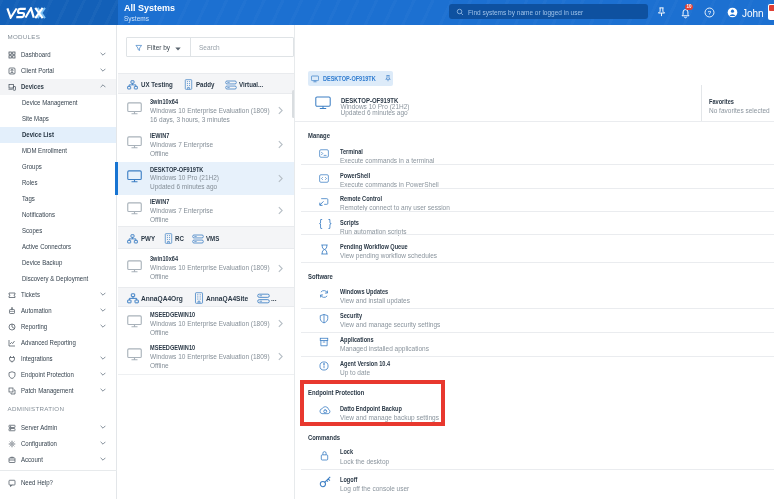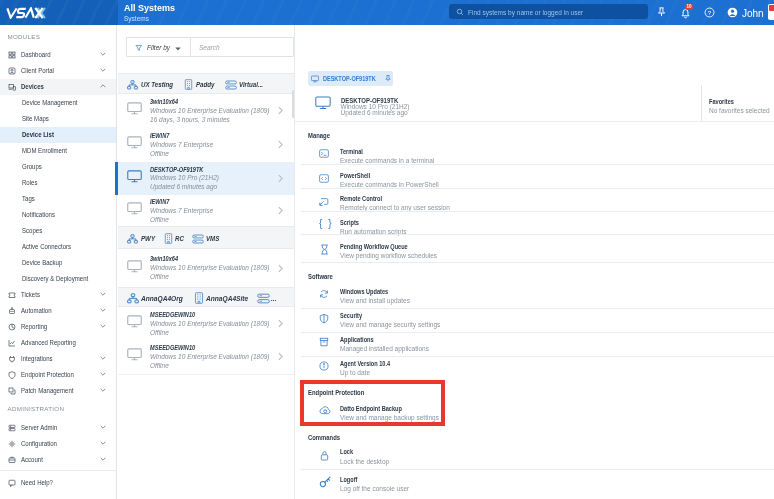--- a/index.html
+++ b/index.html
@@ -27,21 +27,21 @@
 .srow .ic { position:absolute; left:8px; top:4px; width:8px; height:8px; color:#404b56; }
 .srow .tx { position:absolute; left:20.5px; top:4.5px; font-size:6.5px; color:#323f4b; white-space:nowrap; transform:scaleX(0.93); transform-origin:left top; }
 .srow .sub { left:22px; }
 .srow .ch { position:absolute; right:10px; top:5px; color:#6c7a86; }
 .srow.b .tx { font-weight:bold; }
 .srow.sel { background:#e3effb; }
 .srow.sel .tx { font-weight:bold; color:#253442; }
 .srow.devs { background:#f3f4f6; }
 
 
-#mid { position:absolute; left:118px; top:25px; width:176px; height:474px; background:#fff;font-style:italic; }
+#mid { position:absolute; left:118px; top:25px; width:176px; height:474px; background:#fff; }
 #filterbar { position:absolute; left:8px; top:12px; width:168px; height:20px; border:1px solid #dfe3e6; border-radius:1px; background:#fff; }
 #filterbar .fdiv { position:absolute; left:63px; top:0; width:1px; height:18px; background:#dfe3e6; }
 #filterbar .ftx { position:absolute; left:20px; top:5.5px; font-size:6.5px; color:#3c4750; }
 #filterbar .stx { position:absolute; left:72px; top:5.5px; font-size:6.5px; color:#98a1a9; }
 .ghead { position:absolute; left:0; width:176px; background:#f4f5f7; border-top:1px solid #e9ebee; border-bottom:1px solid #e9ebee; }
 .ghead .gi { position:absolute; color:#3d7fc4; }
 .ghead .gt { position:absolute; font-size:7px; font-weight:bold; color:#2b3947; white-space:nowrap; transform:scaleX(0.88); transform-origin:left top; }
 .drow { position:absolute; left:0; width:176px; background:#fff; }
 .drow .mon { position:absolute; left:9px; color:#a9b2ba; }
 .drow .t { position:absolute; left:32px; font-size:7px; font-weight:bold; color:#2b3947; white-space:nowrap; transform:scaleX(0.8); transform-origin:left top; }

